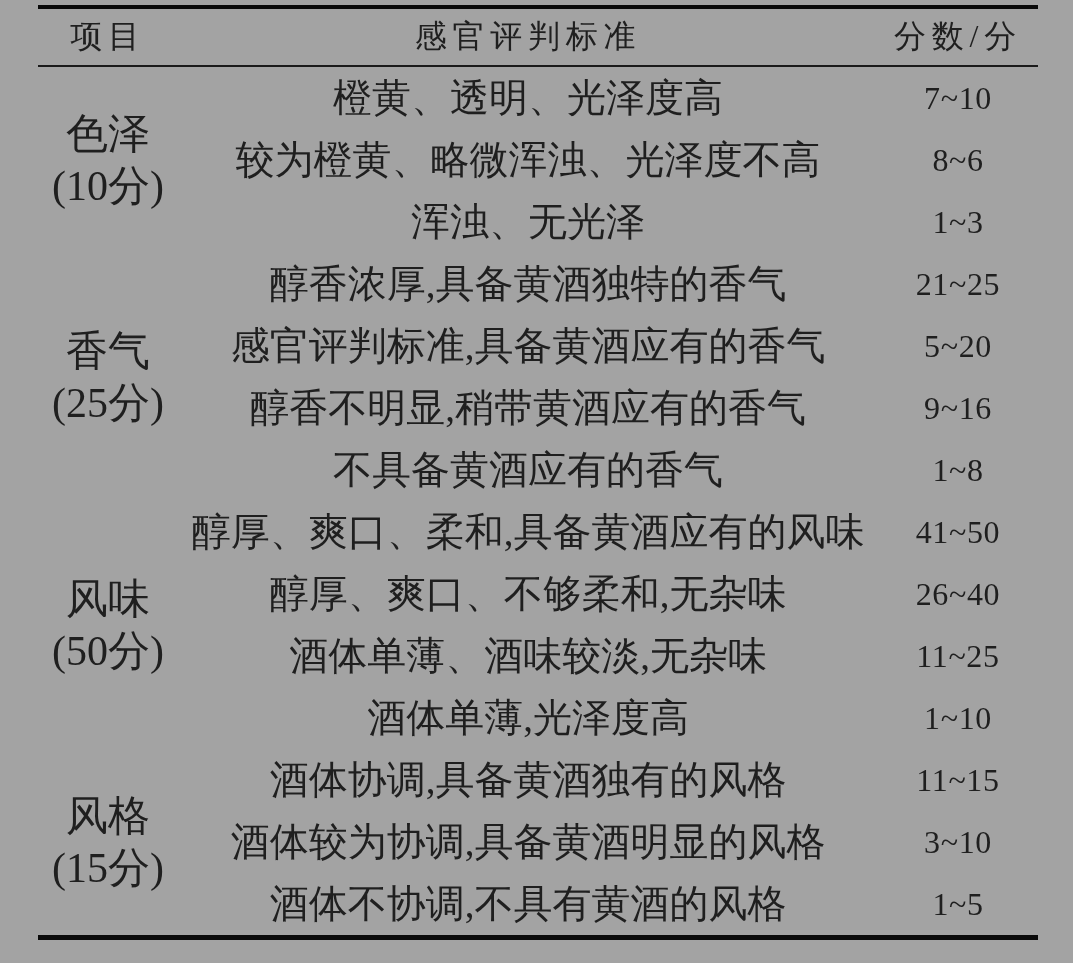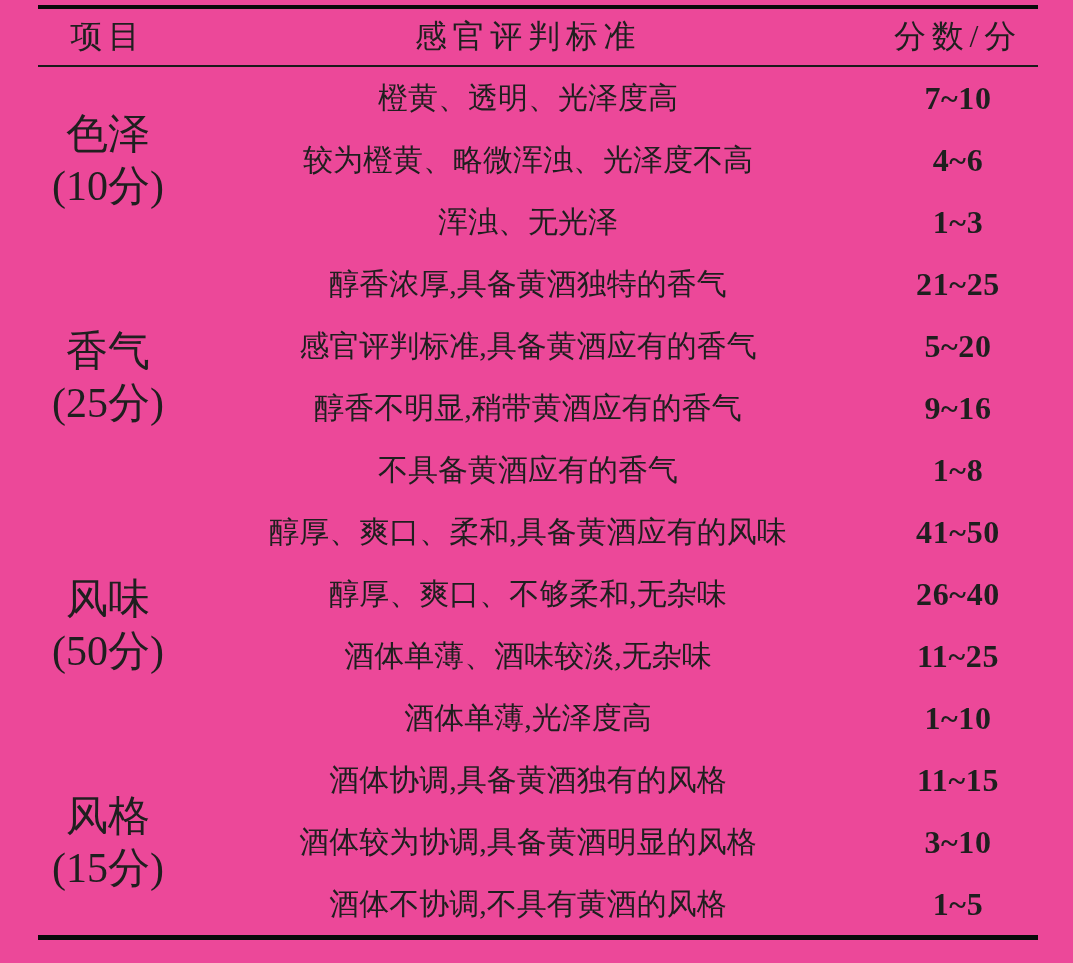--- a/index.html
+++ b/index.html
@@ -4,21 +4,21 @@
 <style>
   html, body {
     margin: 0;
     padding: 0;
     background: #ffffff;
   }
   .sheet {
     position: relative;
     width: 1073px;
     height: 963px;
-    background: #ec4899;
+    background: #a3a3a3;
     overflow: hidden;
     font-family: "Liberation Serif", "DejaVu Serif", serif;
     color: #1f1f1f;
   }
   table.eval-table {
     border-collapse: collapse;
     table-layout: fixed;
     width: 1000px;
     margin: 5px 0 0 38px;
     border-top: 4px solid #0a0a0a;
@@ -34,36 +34,35 @@
     font-weight: normal;
     text-align: center;
     vertical-align: middle;
     letter-spacing: 0.18em;
     border-bottom: 2px solid #1a1a1a;
     padding: 0;
   }
   tbody td {
     height: 62px;
     padding: 0;
-    font-size: 30px;
+    font-size: 39px;
     text-align: center;
     vertical-align: middle;
     line-height: 1.25;
   }
   td.item-cell {
     font-size: 42px;
   }
   td.item-cell .item-name,
   td.item-cell .item-points {
     display: block;
   }
   td.score-cell {
     font-size: 32px;
     letter-spacing: 0.02em;
-    font-weight: bold;
   }
 </style>
 </head>
 <body>
 
 <div class="sheet">
   <table class="eval-table">
     <colgroup>
       <col class="c-item">
       <col class="c-crit">
@@ -81,21 +80,21 @@
       <tr>
         <td class="item-cell" rowspan="3">
           <span class="item-name">色泽</span>
           <span class="item-points">(10分)</span>
         </td>
         <td class="crit-cell">橙黄、透明、光泽度高</td>
         <td class="score-cell">7~10</td>
       </tr>
       <tr>
         <td class="crit-cell">较为橙黄、略微浑浊、光泽度不高</td>
-        <td class="score-cell">4~6</td>
+        <td class="score-cell">8~6</td>
       </tr>
       <tr>
         <td class="crit-cell">浑浊、无光泽</td>
         <td class="score-cell">1~3</td>
       </tr>
 
       <tr>
         <td class="item-cell" rowspan="4">
           <span class="item-name">香气</span>
           <span class="item-points">(25分)</span>

